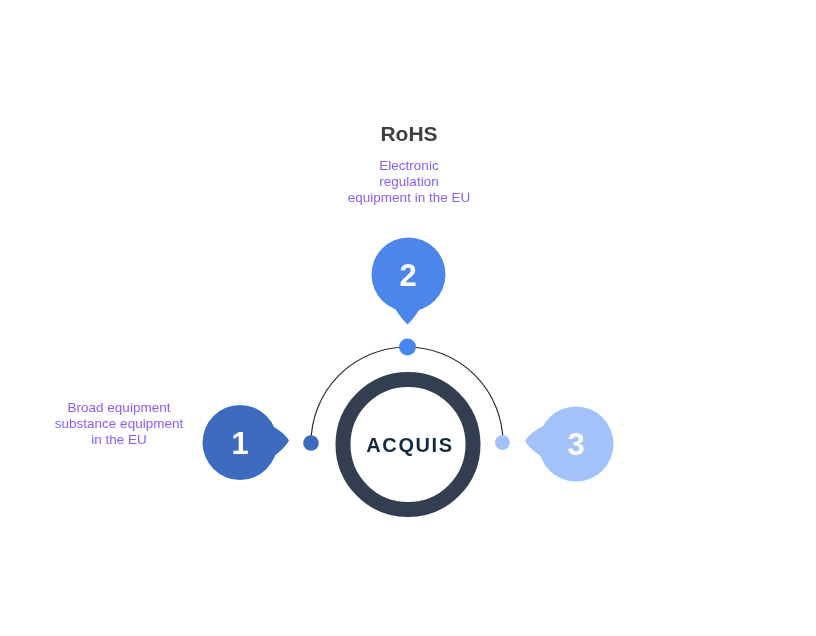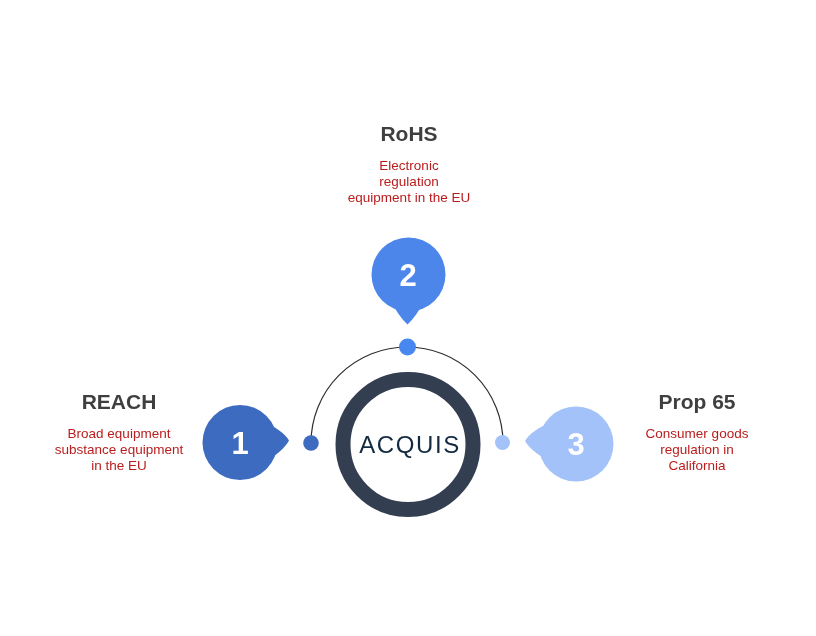--- a/index.html
+++ b/index.html
@@ -30,36 +30,36 @@
   }
   .label-title {
     font-size: 21px;
     font-weight: bold;
     color: #3F3F3F;
     line-height: 26px;
   }
   .label-desc {
     margin-top: 11px;
     font-size: 13.5px;
-    color: #b91c1c;
+    color: #8b5cf6;
     line-height: 16px;
   }
   .bubble-number {
     position: absolute;
     transform: translate(-50%, -50%);
     color: #ffffff;
     font-size: 31px;
     font-weight: bold;
     line-height: 1;
   }
   .center-logo {
     position: absolute;
     transform: translate(-50%, -50%);
-    font-size: 24px;
-    font-weight: normal;
+    font-size: 20px;
+    font-weight: bold;
     letter-spacing: 1.6px;
     color: #12293F;
     line-height: 1;
   }
 </style>
 </head>
 <body>
 
 <div class="canvas">
 
@@ -86,36 +86,27 @@
   <div class="label-group" style="left:409px; top:121px">
     <div class="label-title">RoHS</div>
     <div class="label-desc">
       <div>Electronic</div>
       <div>regulation</div>
       <div>equipment in the EU</div>
     </div>
   </div>
 
   <div class="label-group" style="left:119px; top:389px">
-    <div class="label-title">REACH</div>
     <div class="label-desc">
       <div>Broad equipment</div>
       <div>substance equipment</div>
       <div>in the EU</div>
     </div>
   </div>
 
-  <div class="label-group" style="left:697px; top:389px">
-    <div class="label-title">Prop 65</div>
-    <div class="label-desc">
-      <div>Consumer goods</div>
-      <div>regulation in</div>
-      <div>California</div>
-    </div>
-  </div>
 
   <div class="bubble-number" style="left:240px; top:443px">1</div>
   <div class="bubble-number" style="left:408px; top:275px">2</div>
   <div class="bubble-number" style="left:576px; top:444px">3</div>
 
   <div class="center-logo" style="left:410px; top:445px">ACQUIS</div>
 
 </div>
 
 </body></html>

